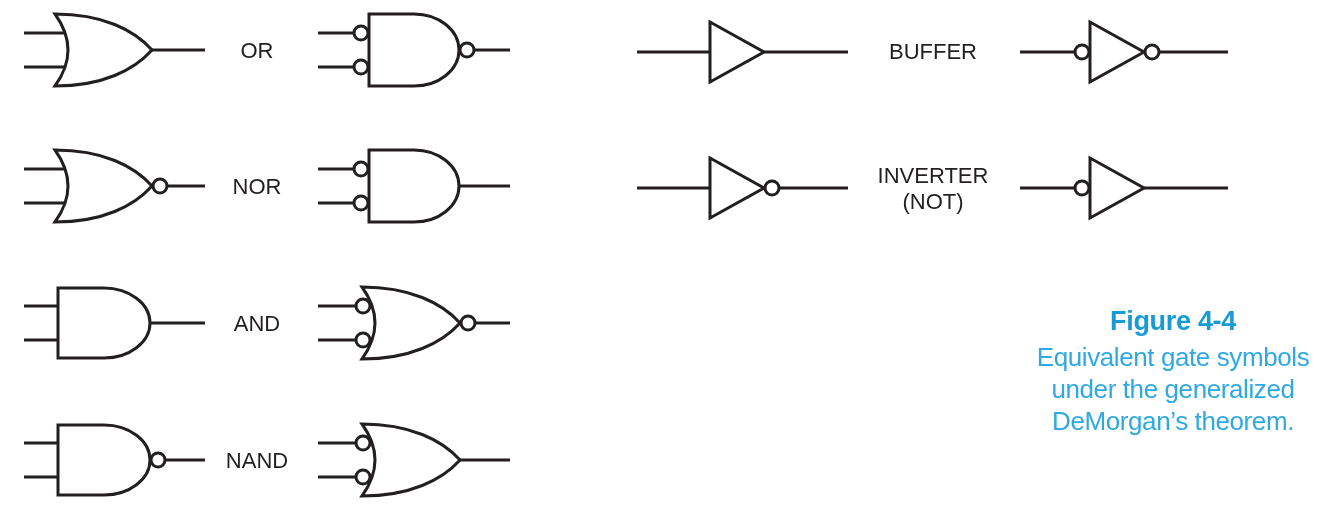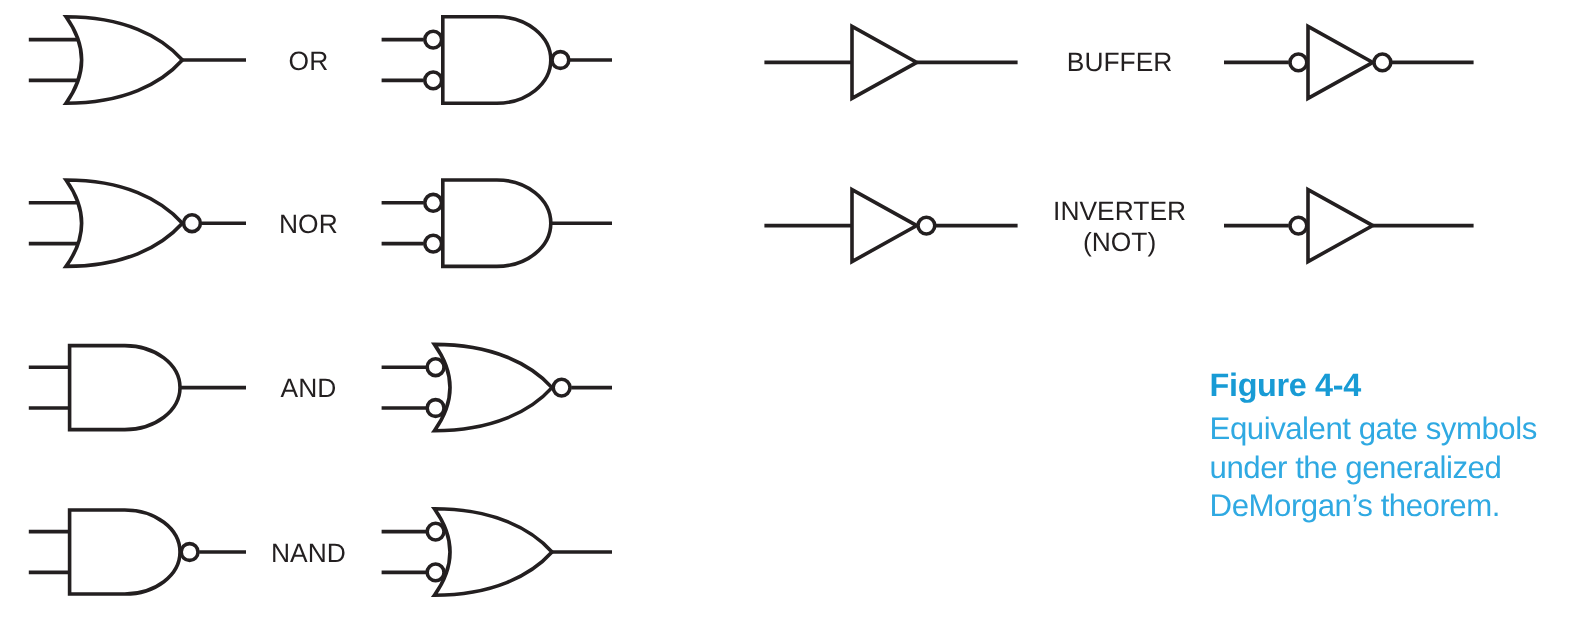--- a/index.html
+++ b/index.html
@@ -2,21 +2,21 @@
 <html><head>
 <meta charset="utf-8">
 <style>
   html,body{margin:0;padding:0;}
   body{
     width:1324px;height:517px;
     background:var(--bg-color,#ffffff);
     position:relative;overflow:hidden;
     font-family:"Liberation Sans",sans-serif;
   }
-  #stage{position:absolute;inset:0;}
+  #stage{position:absolute;inset:0;text-align:center;}
   #figure-svg{position:absolute;left:0;top:0;display:block;}
   .glabel{
     font-family:"Liberation Sans",sans-serif;
     font-size:22px;
     fill:var(--line-color,#231f20);
     text-anchor:middle;
   }
   .caption{
     position:absolute;left:1008px;top:306px;width:330px;
   }

